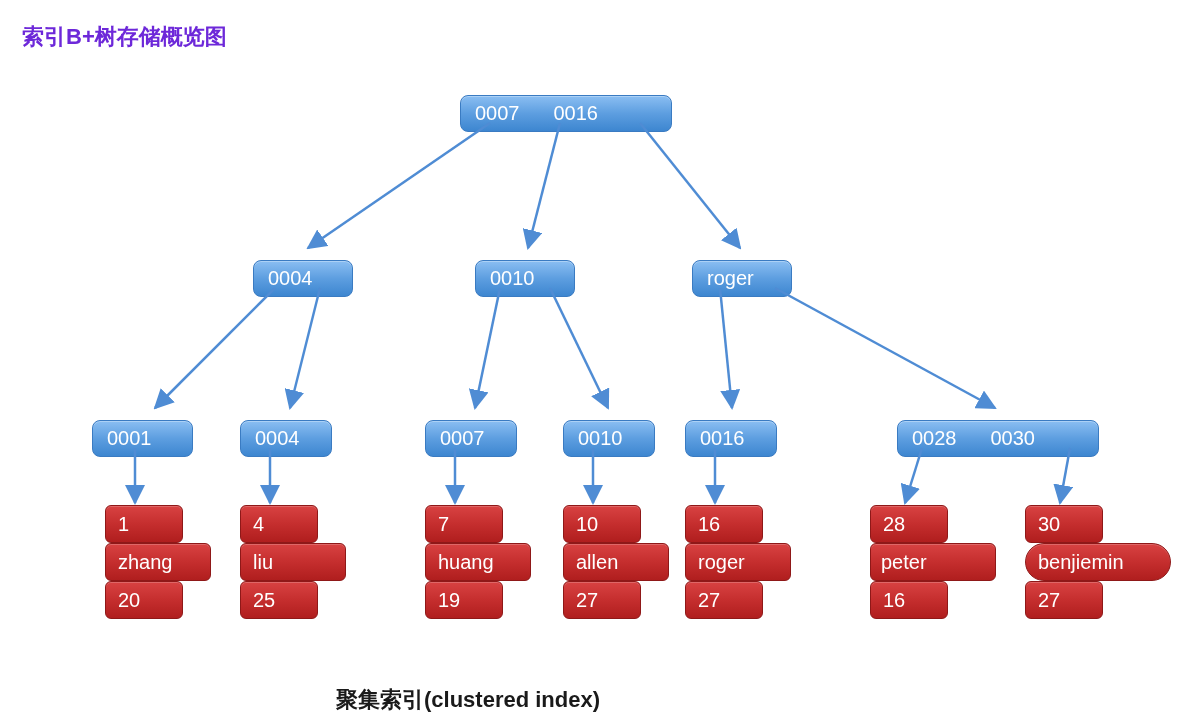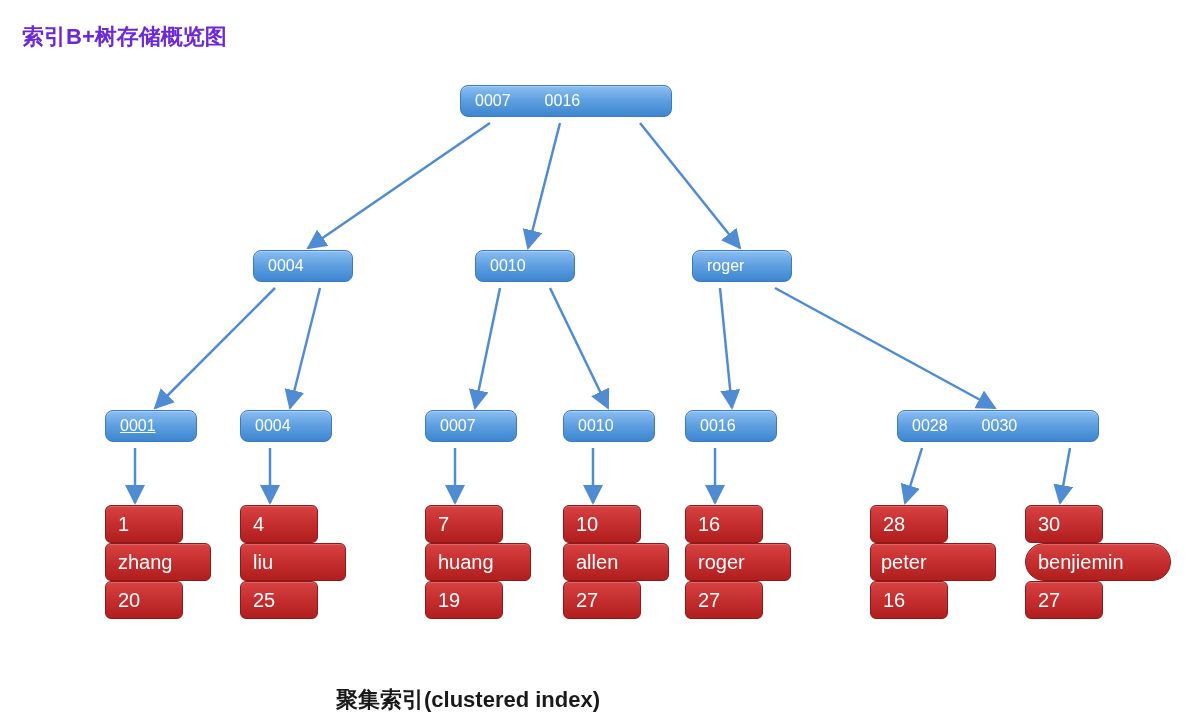--- a/index.html
+++ b/index.html
@@ -23,25 +23,26 @@
     font-size: 22px;
     font-weight: bold;
     color: #1a1a1a;
   }
   .blue-node {
     position: absolute;
     background: linear-gradient(to bottom, #8abef2 0%, #5d9ee0 50%, #3d86d0 100%);
     border: 1px solid #3a7bc2;
     border-radius: 8px;
     color: #fff;
-    font-size: 16px;
+    font-size: 20px;
     display: flex;
     align-items: center;
     padding: 6px 14px;
     box-shadow: inset 0 1px 0 rgba(255,255,255,0.3);
+    margin-top: 10px;
   }
   .blue-node .val { margin-right: 34px; }
   .blue-node .val:last-child { margin-right: 0; }
   .red-stack {
     position: absolute;
   }
   .red-cell {
     background: linear-gradient(to bottom, #d84242 0%, #c52e2e 50%, #b01e1e 100%);
     border: 1px solid #8f1818;
     border-radius: 6px;
@@ -76,21 +77,21 @@
 <div class="blue-node" style="top:250px; left:253px; width:100px;">
   <span>0004</span>
 </div>
 <div class="blue-node" style="top:250px; left:475px; width:100px;">
   <span>0010</span>
 </div>
 <div class="blue-node" style="top:250px; left:692px; width:100px;">
   <span>roger</span>
 </div>
 
-<div class="blue-node" style="top:410px; left:105px; width:92px;text-decoration:underline;">
+<div class="blue-node" style="top:410px; left:92px; width:101px;">
   <span>0001</span>
 </div>
 <div class="blue-node" style="top:410px; left:240px; width:92px;">
   <span>0004</span>
 </div>
 <div class="blue-node" style="top:410px; left:425px; width:92px;">
   <span>0007</span>
 </div>
 <div class="blue-node" style="top:410px; left:563px; width:92px;">
   <span>0010</span>

